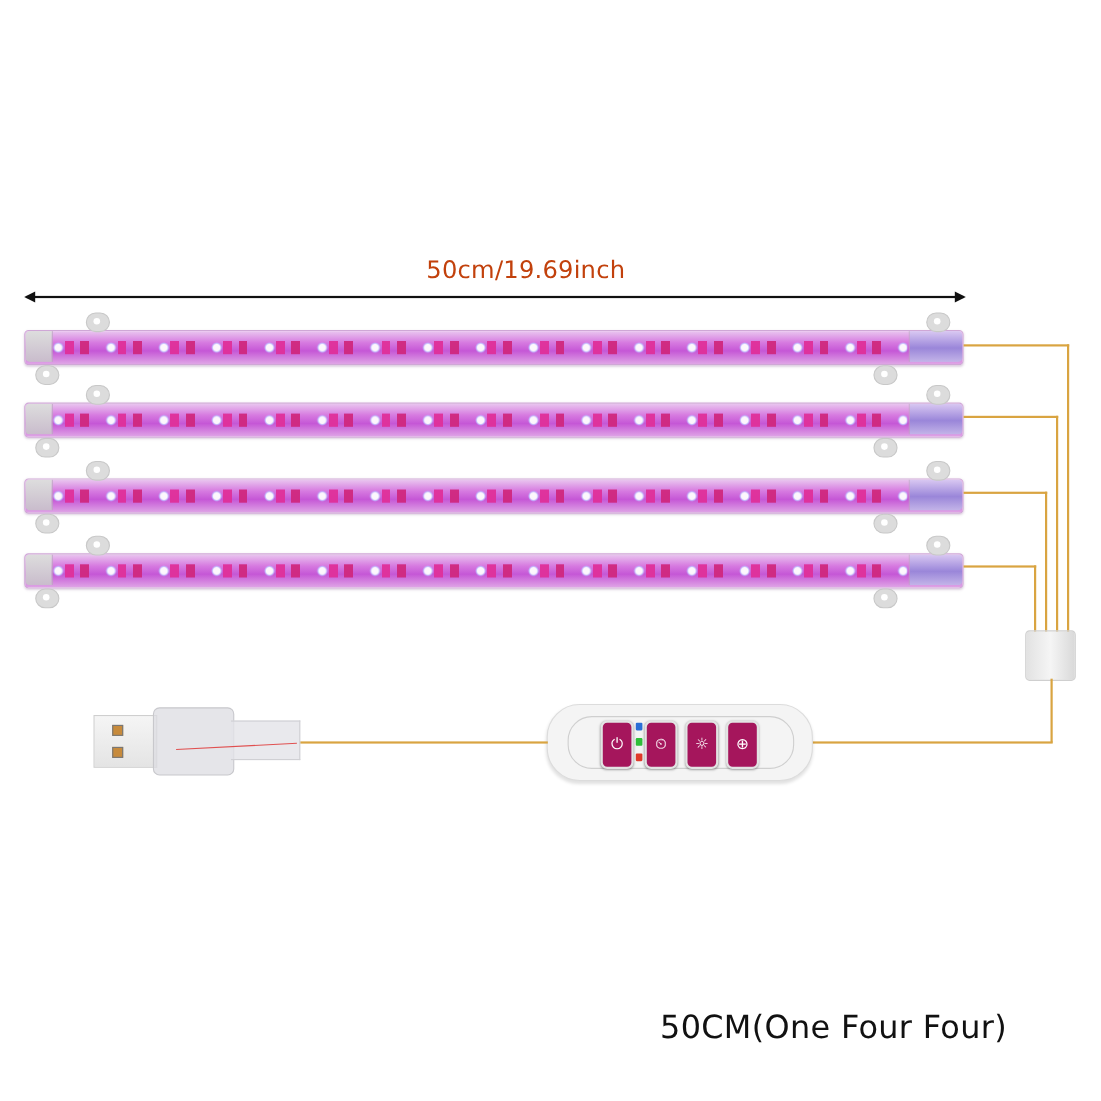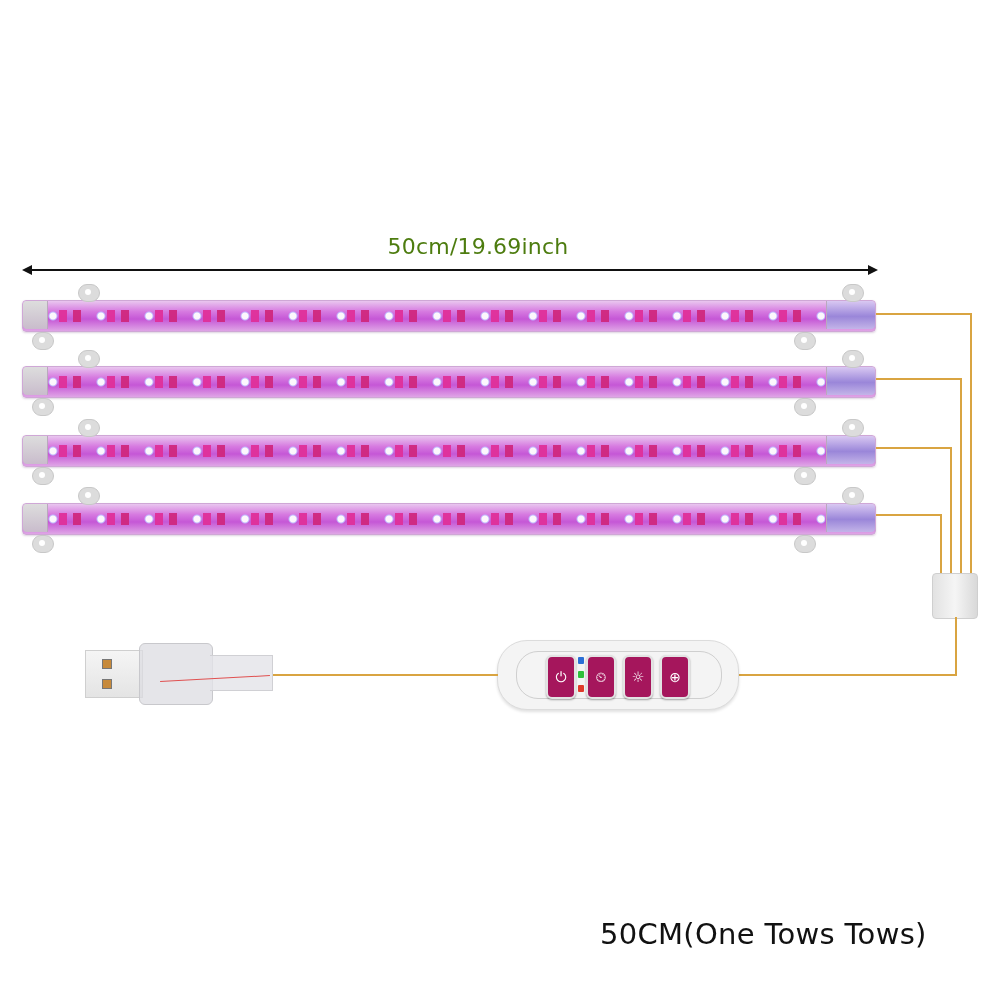--- a/index.html
+++ b/index.html
@@ -1,19 +1,19 @@
 <!DOCTYPE html>
 <html><head>
 <meta charset="utf-8">
 <style>
   html, body { margin: 0; padding: 0; background: #ffffff; }
   body { width: 1001px; height: 1001px; position: relative; overflow: hidden; font-family: "DejaVu Sans", sans-serif; }
   .abs { position: absolute; }
 
-  .dim-label { left: 0; top: 234px; width: 956px; text-align: center; font-size: 22px; color: #4d7c0f; letter-spacing: 0.2px; }
+  .dim-label { left: 0; top: 234px; width: 956px; text-align: center; font-size: 22px; color: #c2410c; letter-spacing: 0.2px; }
   .dim-arrow { left: 24px; top: 269px; width: 852px; height: 2px; background: #111; }
   .dim-arrow::before { content: ""; position: absolute; left: -2px; top: -4px; border-top: 5px solid transparent; border-bottom: 5px solid transparent; border-right: 10px solid #111; }
   .dim-arrow::after { content: ""; position: absolute; right: -2px; top: -4px; border-top: 5px solid transparent; border-bottom: 5px solid transparent; border-left: 10px solid #111; }
 
   .bar { left: 22px; width: 852px; height: 30px; border-radius: 4px;
          background: linear-gradient(180deg, #e9c6ef 0%, #d67ae0 35%, #c557d6 60%, #dfa5e6 100%);
          border: 1px solid #cfa7d6; box-shadow: 0 1px 2px rgba(120,80,130,0.25); }
   .bar .leds { position: absolute; left: 24px; right: 50px; top: 9px; height: 12px;
          background:
            radial-gradient(circle at 6px 6px, #ffffff 0 3px, #bfb8ff 4px, transparent 5px) 0 0 / 48px 12px repeat-x,
@@ -114,13 +114,13 @@
 <div class="abs wire-h" style="left:272px;top:674px;width:226px"></div>
 
 <div class="abs usb-plug">
   <div class="slot" style="top:8px"></div>
   <div class="slot" style="top:28px"></div>
 </div>
 <div class="abs usb-body"></div>
 <div class="abs usb-neck"></div>
 <div class="abs usb-red"></div>
 
-<div class="abs caption">50CM(One Tows Tows)</div>
+<div class="abs caption">50CM(One Four Four)</div>
 
 </body></html>

